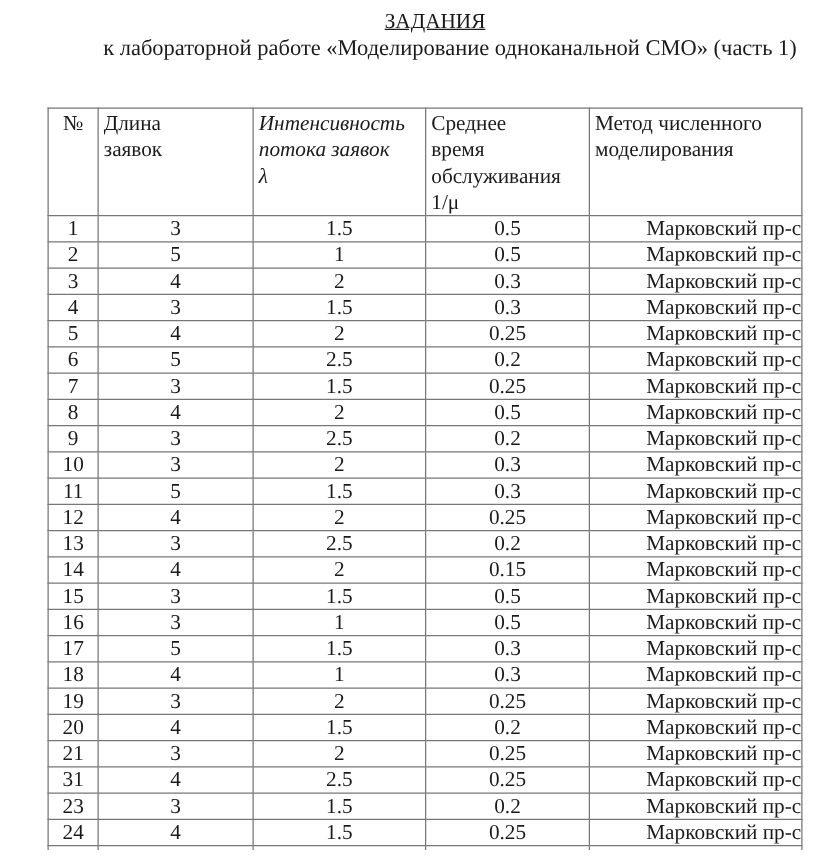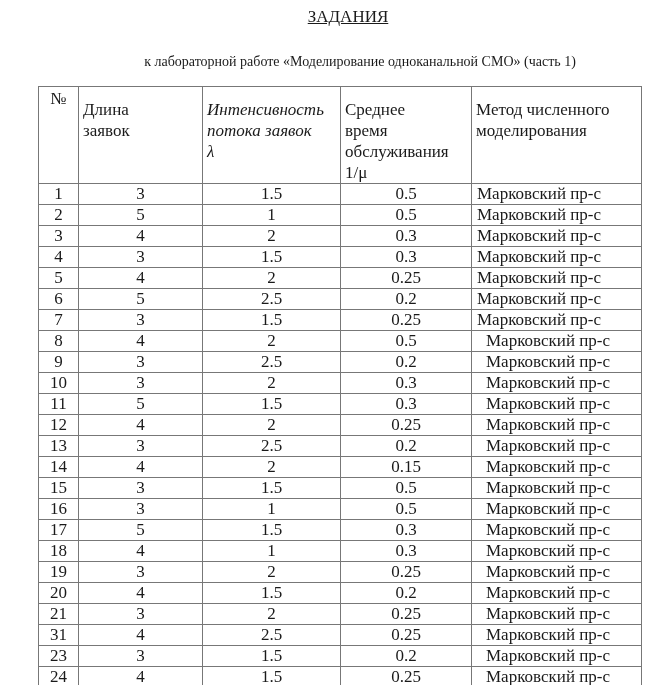--- a/index.html
+++ b/index.html
@@ -2,27 +2,27 @@
 <html><head>
 <meta charset="utf-8">
 <style>
   html, body { margin: 0; padding: 0; background: #ffffff; }
   body { width: 666px; height: 685px; overflow: hidden; position: relative;
          font-family: "Liberation Serif", "DejaVu Serif", serif; color: #1a1a1a; }
   .title { position: absolute; top: 7px; left: 0; width: 666px; text-align: center;
            font-size: 17px; line-height: 20px; }
   .title .line1 { padding-left: 30px; text-decoration: underline; }
   .subtitle { position: absolute; top: 28px; left: 80px; width: 560px; text-align: center;
-              font-size: 14px; line-height: 21px; margin-top: 23px; }
+              font-size: 18px; line-height: 21px; }
   table { position: absolute; top: 86px; left: 38px; border-collapse: collapse;
           font-size: 17px; table-layout: fixed; }
   td, th { border: 1px solid #777; padding: 0 4px; vertical-align: top; font-weight: normal; }
-  th { text-align: left; line-height: 21px; padding-top: 12px; height: 81px; }
+  th { text-align: left; line-height: 21px; padding-top: 1px; height: 81px; }
   td { height: 20px; line-height: 20px; text-align: center; padding: 0; }
-  td.method { text-align: left; padding-left: 5px; }
+  td.method { text-align: right; padding-left: 5px; }
   td.method.shift { padding-left: 14px; }
   .c0 { width: 39px; } .c1 { width: 115px; } .c2 { width: 129px; font-style: italic; }
   .c3 { width: 122px; } .c4 { width: 161px; }
   th.c0 { text-align: center; padding: 1px 0 0 0; }
   tr.partial td { height: 3px; border-bottom: none; }
 </style>
 </head>
 <body>
 
 <div class="title">

